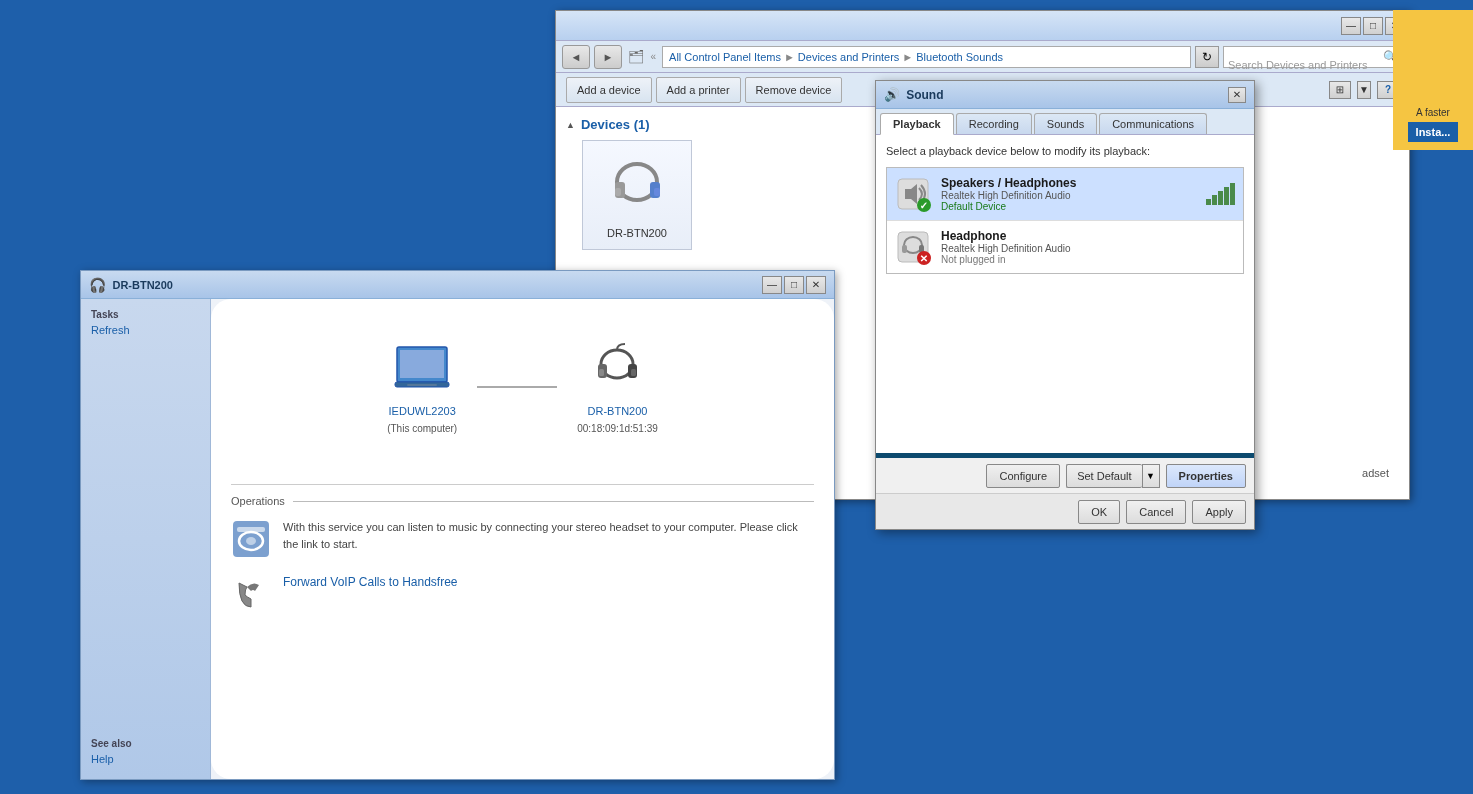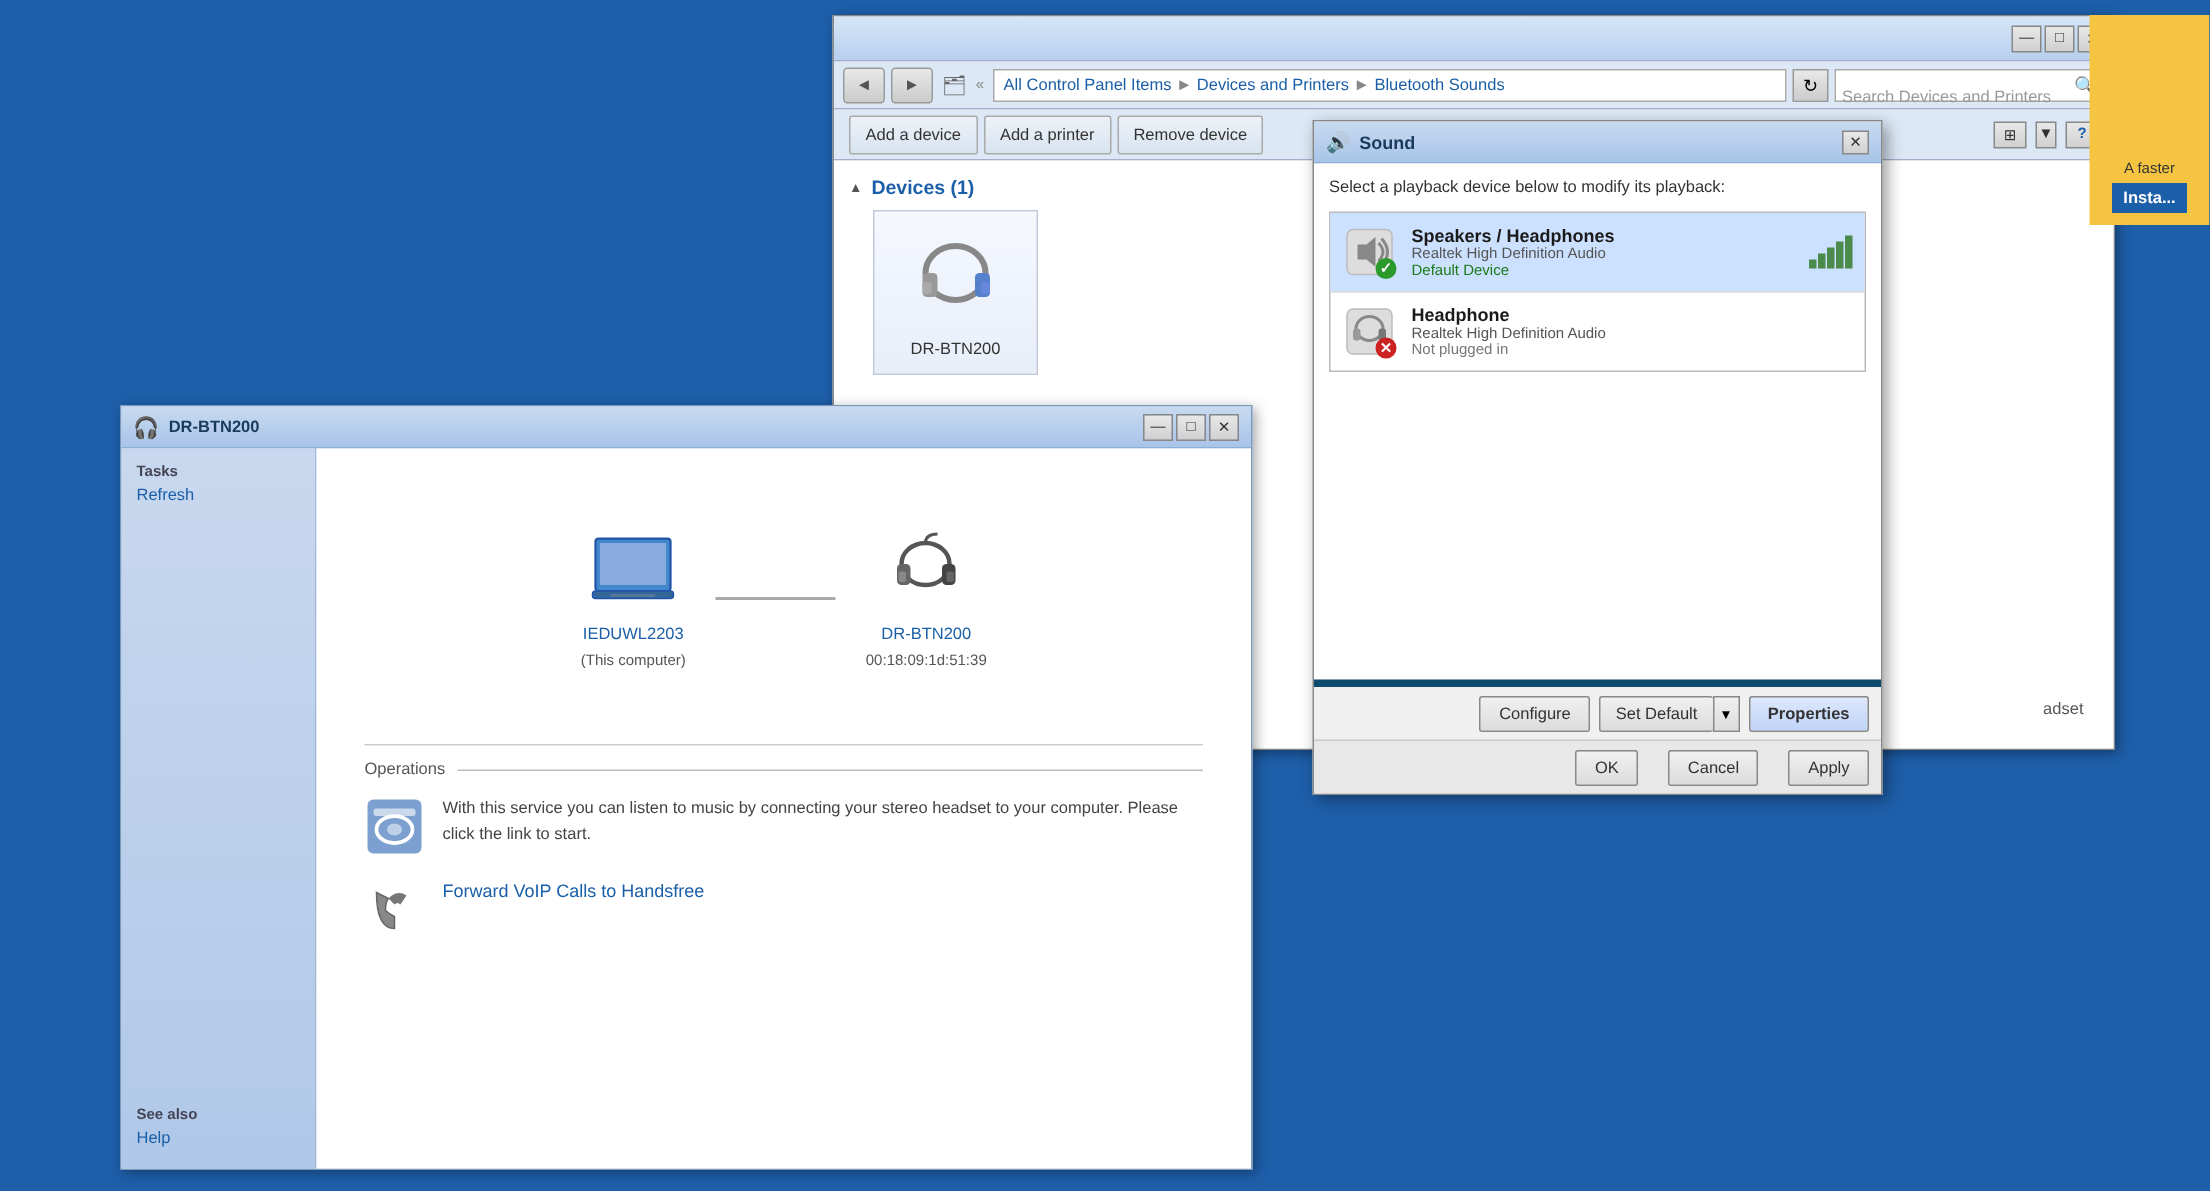--- a/index.html
+++ b/index.html
@@ -256,23 +256,24 @@
     .sidebar-link {
       font-size: 11px;
       color: #1a5fa8;
       cursor: pointer;
       margin-bottom: 4px;
     }
 
     .device-main {
       flex: 1;
       background: white;
-      padding: 32px;
+      padding: 20px;
       display: flex;
       flex-direction: column;
+      border-radius: 20px;
     }
 
     .connection-diagram {
       display: flex;
       align-items: center;
       justify-content: center;
       gap: 20px;
       margin-bottom: 30px;
       padding: 20px;
     }
@@ -547,21 +548,21 @@
       gap: 6px;
     }
 
     .dialog-btn-row {
       height: 36px;
       background: #e8e8e8;
       border-top: 1px solid #ccc;
       display: flex;
       align-items: center;
       padding: 0 8px;
-      gap: 20px;
+      gap: 6px;
     }
 
     .btn {
       height: 24px;
       padding: 0 12px;
       border: 1px solid #888;
       background: linear-gradient(to bottom, #f0f0f0, #dcdcdc);
       cursor: pointer;
       font-size: 11px;
       color: #333;
@@ -783,20 +784,26 @@
   </div>
 </div>
 
 <div class="sound-dialog">
   <div class="dialog-titlebar">
     <span style="font-size:13px; margin-right:6px;">🔊</span>
     <span class="dialog-title">Sound</span>
     <div class="dialog-close">✕</div>
   </div>
 
+  <div class="tabs-bar">
+    <div class="tab active">Playback</div>
+    <div class="tab">Recording</div>
+    <div class="tab">Sounds</div>
+    <div class="tab">Communications</div>
+  </div>
 
   <div class="dialog-content">
     <div class="playback-desc">Select a playback device below to modify its playback:</div>
 
     <div class="audio-device-list">
 
       <div class="audio-device-item selected">
         <div class="audio-dev-icon">
           <svg viewBox="0 0 36 36" xmlns="http://www.w3.org/2000/svg" width="36" height="36">
             <rect x="3" y="3" width="30" height="30" rx="4" fill="#ddd" stroke="#bbb" stroke-width="1"></rect>

